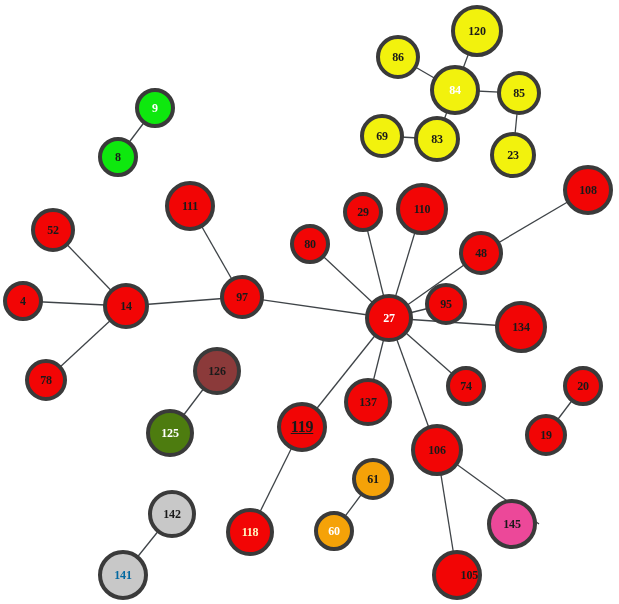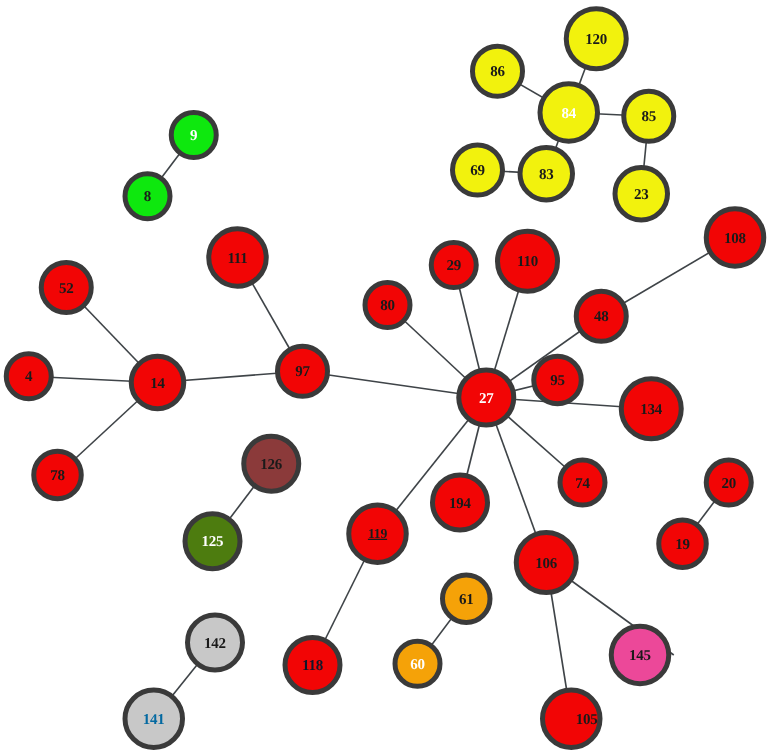--- a/index.html
+++ b/index.html
@@ -164,42 +164,42 @@
       <div class="graph-node" style="left: 446px; top: 366px; width: 40px; height: 40px; background: rgb(242, 5, 5); border-color: rgb(58, 58, 58);">
         <span class="node-label" style="color: rgb(26, 26, 26); font-size: 12px;">74</span>
       </div>
       <div class="graph-node" style="left: 563px; top: 366px; width: 40px; height: 40px; background: rgb(242, 5, 5); border-color: rgb(58, 58, 58);">
         <span class="node-label" style="color: rgb(26, 26, 26); font-size: 12px;">20</span>
       </div>
       <div class="graph-node" style="left: 525px; top: 414px; width: 42px; height: 42px; background: rgb(242, 5, 5); border-color: rgb(58, 58, 58);">
         <span class="node-label" style="color: rgb(26, 26, 26); font-size: 12px;">19</span>
       </div>
       <div class="graph-node" style="left: 344px; top: 378px; width: 48px; height: 48px; background: rgb(242, 5, 5); border-color: rgb(58, 58, 58);">
-        <span class="node-label" style="color: rgb(26, 26, 26); font-size: 12px;">194</span>
+        <span class="node-label" style="color: rgb(26, 26, 26); font-size: 12px;">137</span>
       </div>
       <div class="graph-node" style="left: 277px; top: 402px; width: 50px; height: 50px; background: rgb(242, 5, 5); border-color: rgb(58, 58, 58);">
-        <span class="node-label" style="color: rgb(26, 26, 26); font-size: 11px; text-decoration: underline;">119</span>
+        <span class="node-label" style="color: rgb(26, 26, 26); font-size: 16px; text-decoration: underline;">119</span>
       </div>
       <div class="graph-node" style="left: 411px; top: 424px; width: 52px; height: 52px; background: rgb(242, 5, 5); border-color: rgb(58, 58, 58);">
         <span class="node-label" style="color: rgb(26, 26, 26); font-size: 12px;">106</span>
       </div>
       <div class="graph-node" style="left: 148px; top: 490px; width: 48px; height: 48px; background: rgb(200, 200, 200); border-color: rgb(58, 58, 58);">
         <span class="node-label" style="color: rgb(26, 26, 26); font-size: 12px;">142</span>
       </div>
       <div class="graph-node" style="left: 352px; top: 458px; width: 42px; height: 42px; background: rgb(245, 162, 8); border-color: rgb(58, 58, 58);">
         <span class="node-label" style="color: rgb(26, 26, 26); font-size: 12px;">61</span>
       </div>
       <div class="graph-node" style="left: 487px; top: 499px; width: 50px; height: 50px; background: #ec4899; border-color: rgb(58, 58, 58);">
         <span class="node-label" style="color: rgb(26, 26, 26); font-size: 12px;">145</span>
       </div>
       <div class="graph-node" style="left: 314px; top: 511px; width: 40px; height: 40px; background: rgb(245, 162, 8); border-color: rgb(58, 58, 58);">
         <span class="node-label" style="color: rgb(255, 255, 255); font-size: 12px;">60</span>
       </div>
       <div class="graph-node" style="left: 226px; top: 508px; width: 48px; height: 48px; background: rgb(242, 5, 5); border-color: rgb(58, 58, 58);">
-        <span class="node-label" style="color: #0f172a; font-size: 12px;">118</span>
+        <span class="node-label" style="color: #fef9c3; font-size: 12px;">118</span>
       </div>
       <div class="graph-node" style="left: 98px; top: 550px; width: 50px; height: 50px; background: rgb(200, 200, 200); border-color: rgb(58, 58, 58);">
         <span class="node-label" style="color: #0369a1; font-size: 12px;">141</span>
       </div>
       <div class="graph-node" style="left: 432px; top: 550px; width: 50px; height: 50px; background: rgb(242, 5, 5); border-color: rgb(58, 58, 58); justify-content: flex-end;">
         <span class="node-label" style="color: rgb(26, 26, 26); font-size: 12px;">105</span>
       </div>
     </div>
 </div>
 

